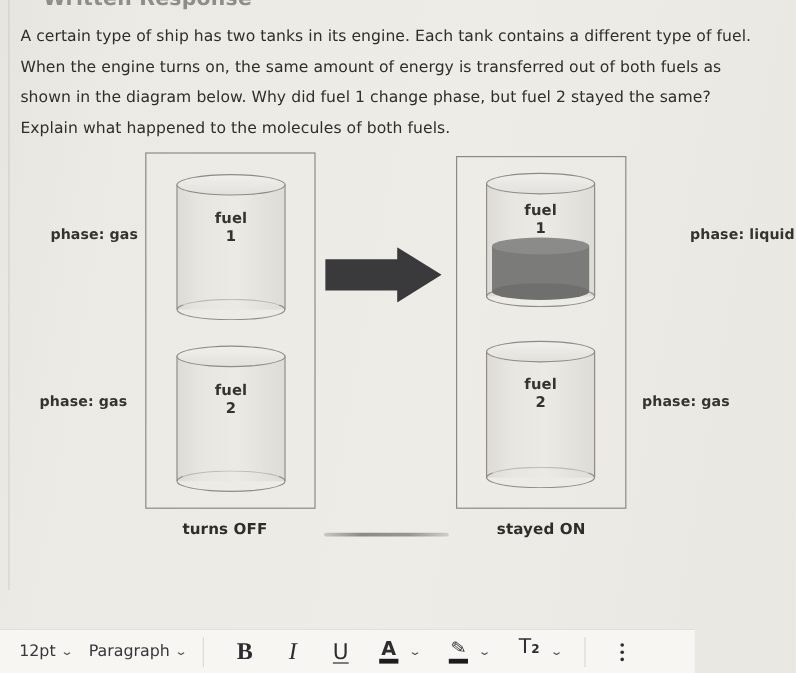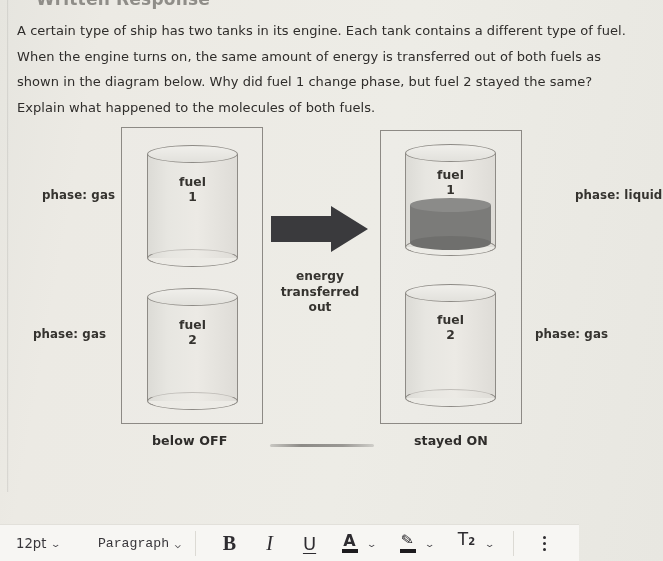--- a/index.html
+++ b/index.html
@@ -351,31 +351,26 @@
         <div class="cyl-label" style="top:30px;">
           <div>fuel</div>
           <div>2</div>
         </div>
       </div>
     </div>
 
     <div class="phase-label" style="left:42px; top:70px;">phase: gas</div>
     <div class="phase-label" style="left:33px; top:209px;">phase: gas</div>
 
-    <div class="engine-caption" id="caption-off">below OFF</div>
+    <div class="engine-caption" id="caption-off">turns OFF</div>
 
     <div id="arrow-wrap">
       <svg width="98" height="46" viewBox="0 0 98 46">
         <polygon points="0,10 60,10 60,0 97,23 60,46 60,36 0,36" fill="#3a3a3d"></polygon>
       </svg>
-    </div>
-    <div id="energy-label">
-      <div>energy</div>
-      <div>transferred</div>
-      <div>out</div>
     </div>
 
     <div class="tank-box" id="box-on">
 
       <div class="cyl" style="left:24px; top:13px; width:91px; height:112px;">
         <div class="body"></div>
         <div class="bot-ell-back"></div>
         <div class="top-ell"></div>
         <div class="liquid" style="left:5px; width:81px; top:54px; height:52px;">
           <div class="lbody"></div>
@@ -410,21 +405,21 @@
   </div>
 
 
   <div id="formatbar">
 
     <div class="fmt-select">
       <span>12pt</span>
       <span class="chev">⌄</span>
     </div>
 
-    <div class="fmt-select" style="margin-left:24px;font-family:Liberation Mono, monospace;">
+    <div class="fmt-select" style="margin-left:0;">
       <span>Paragraph</span>
       <span class="chev">⌄</span>
     </div>
 
     <div class="sep"></div>
 
     <div class="fmt-btn b" style="margin-left:12px;">B</div>
     <div class="fmt-btn i" style="margin-left:10px;">I</div>
     <div class="fmt-btn u" style="margin-left:10px;">U</div>
 

